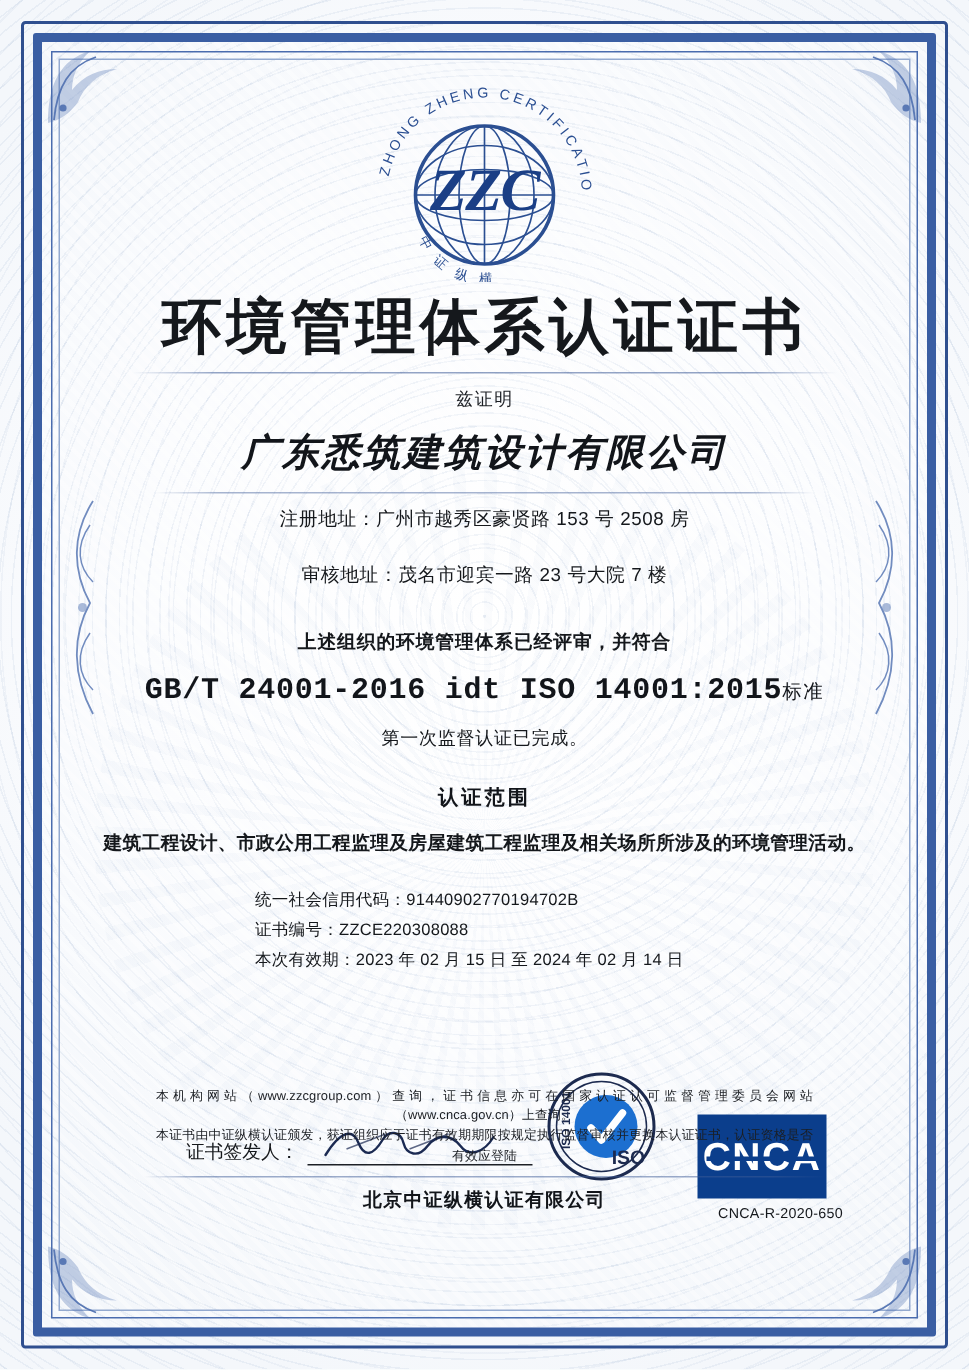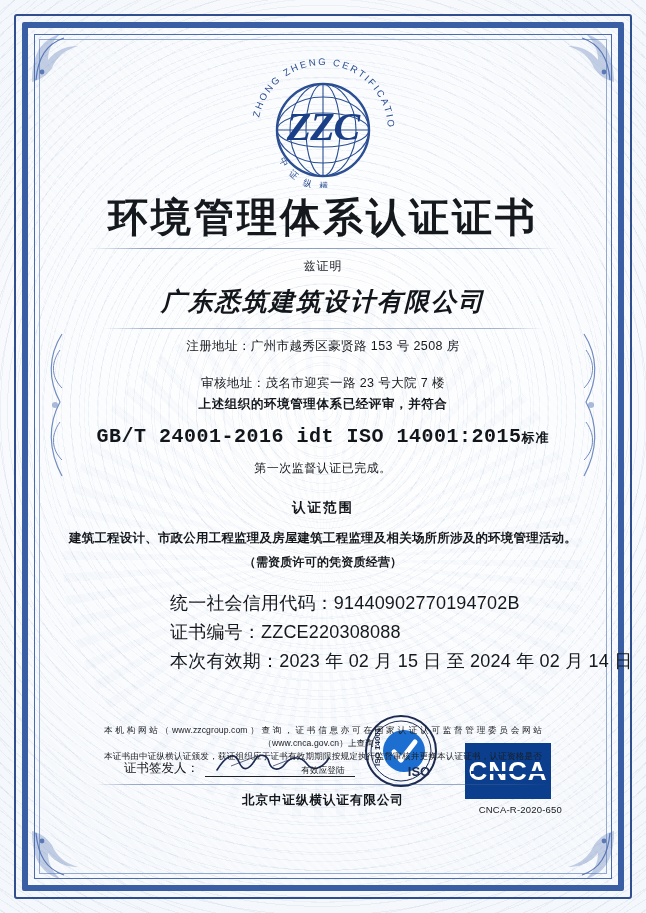--- a/index.html
+++ b/index.html
@@ -145,40 +145,40 @@
   }
   .addr-line {
     margin-top: 9px;
     font-size: 12.5px;
     color: #15181c;
     letter-spacing: .4px;
     text-align: center;
   }
   .addr-line.second { margin-top: 20px; }
   .statement {
-    margin-top: 4px;
+    margin-top: 28px;
     font-size: 12.5px;
     color: #15181c;
     font-weight: bold;
     letter-spacing: .6px;
     text-align: right;
   }
   .standard {
     margin-top: 12px;
     font-family: "Liberation Mono", monospace;
     font-size: 20px;
     font-weight: bold;
     color: #12151a;
     letter-spacing: .5px;
     text-align: center;
   }
   .standard .suffix {
     font-family: "Liberation Sans", sans-serif;
     font-size: 13px;
-    font-weight: bold;
+    font-weight: normal;
     letter-spacing: 1px;
   }
   .surveillance {
     margin-top: 12px;
     font-size: 12px;
     color: #15181c;
     letter-spacing: .5px;
   }
   .scope-title {
     margin-top: 22px;
@@ -207,21 +207,21 @@
   }
   .details {
     margin-top: 20px;
     width: 100%;
     max-width: 430px;
     align-self: center;
     padding-left: 62px;
     box-sizing: border-box;
   }
   .detail-row {
-    font-size: 18px;
+    font-size: 11px;
     color: #15181c;
     letter-spacing: .2px;
     margin-bottom: 5px;
     white-space: nowrap;
   }
   .detail-row .label { font-weight: normal; }
   .detail-row .value { font-family: "Liberation Sans", sans-serif; }
 
   
   .marks-row {
@@ -414,21 +414,20 @@
     <div class="statement">上述组织的环境管理体系已经评审，并符合</div>
 
     <div class="standard">
       <span>GB/T 24001-2016 idt ISO 14001:2015</span><span class="suffix">标准</span>
     </div>
 
     <div class="surveillance">第一次监督认证已完成。</div>
 
     <div class="scope-title">认证范围</div>
     <div class="scope-body">建筑工程设计、市政公用工程监理及房屋建筑工程监理及相关场所所涉及的环境管理活动。</div>
-    <div class="scope-note">（需资质许可的凭资质经营）</div>
 
     <div class="details">
       <div class="detail-row">
         <span class="label">统一社会信用代码：</span><span class="value">91440902770194702B</span>
       </div>
       <div class="detail-row">
         <span class="label">证书编号：</span><span class="value">ZZCE220308088</span>
       </div>
       <div class="detail-row">
         <span class="label">本次有效期：</span><span class="value">2023 年 02 月 15 日 至 2024 年 02 月 14 日</span>

